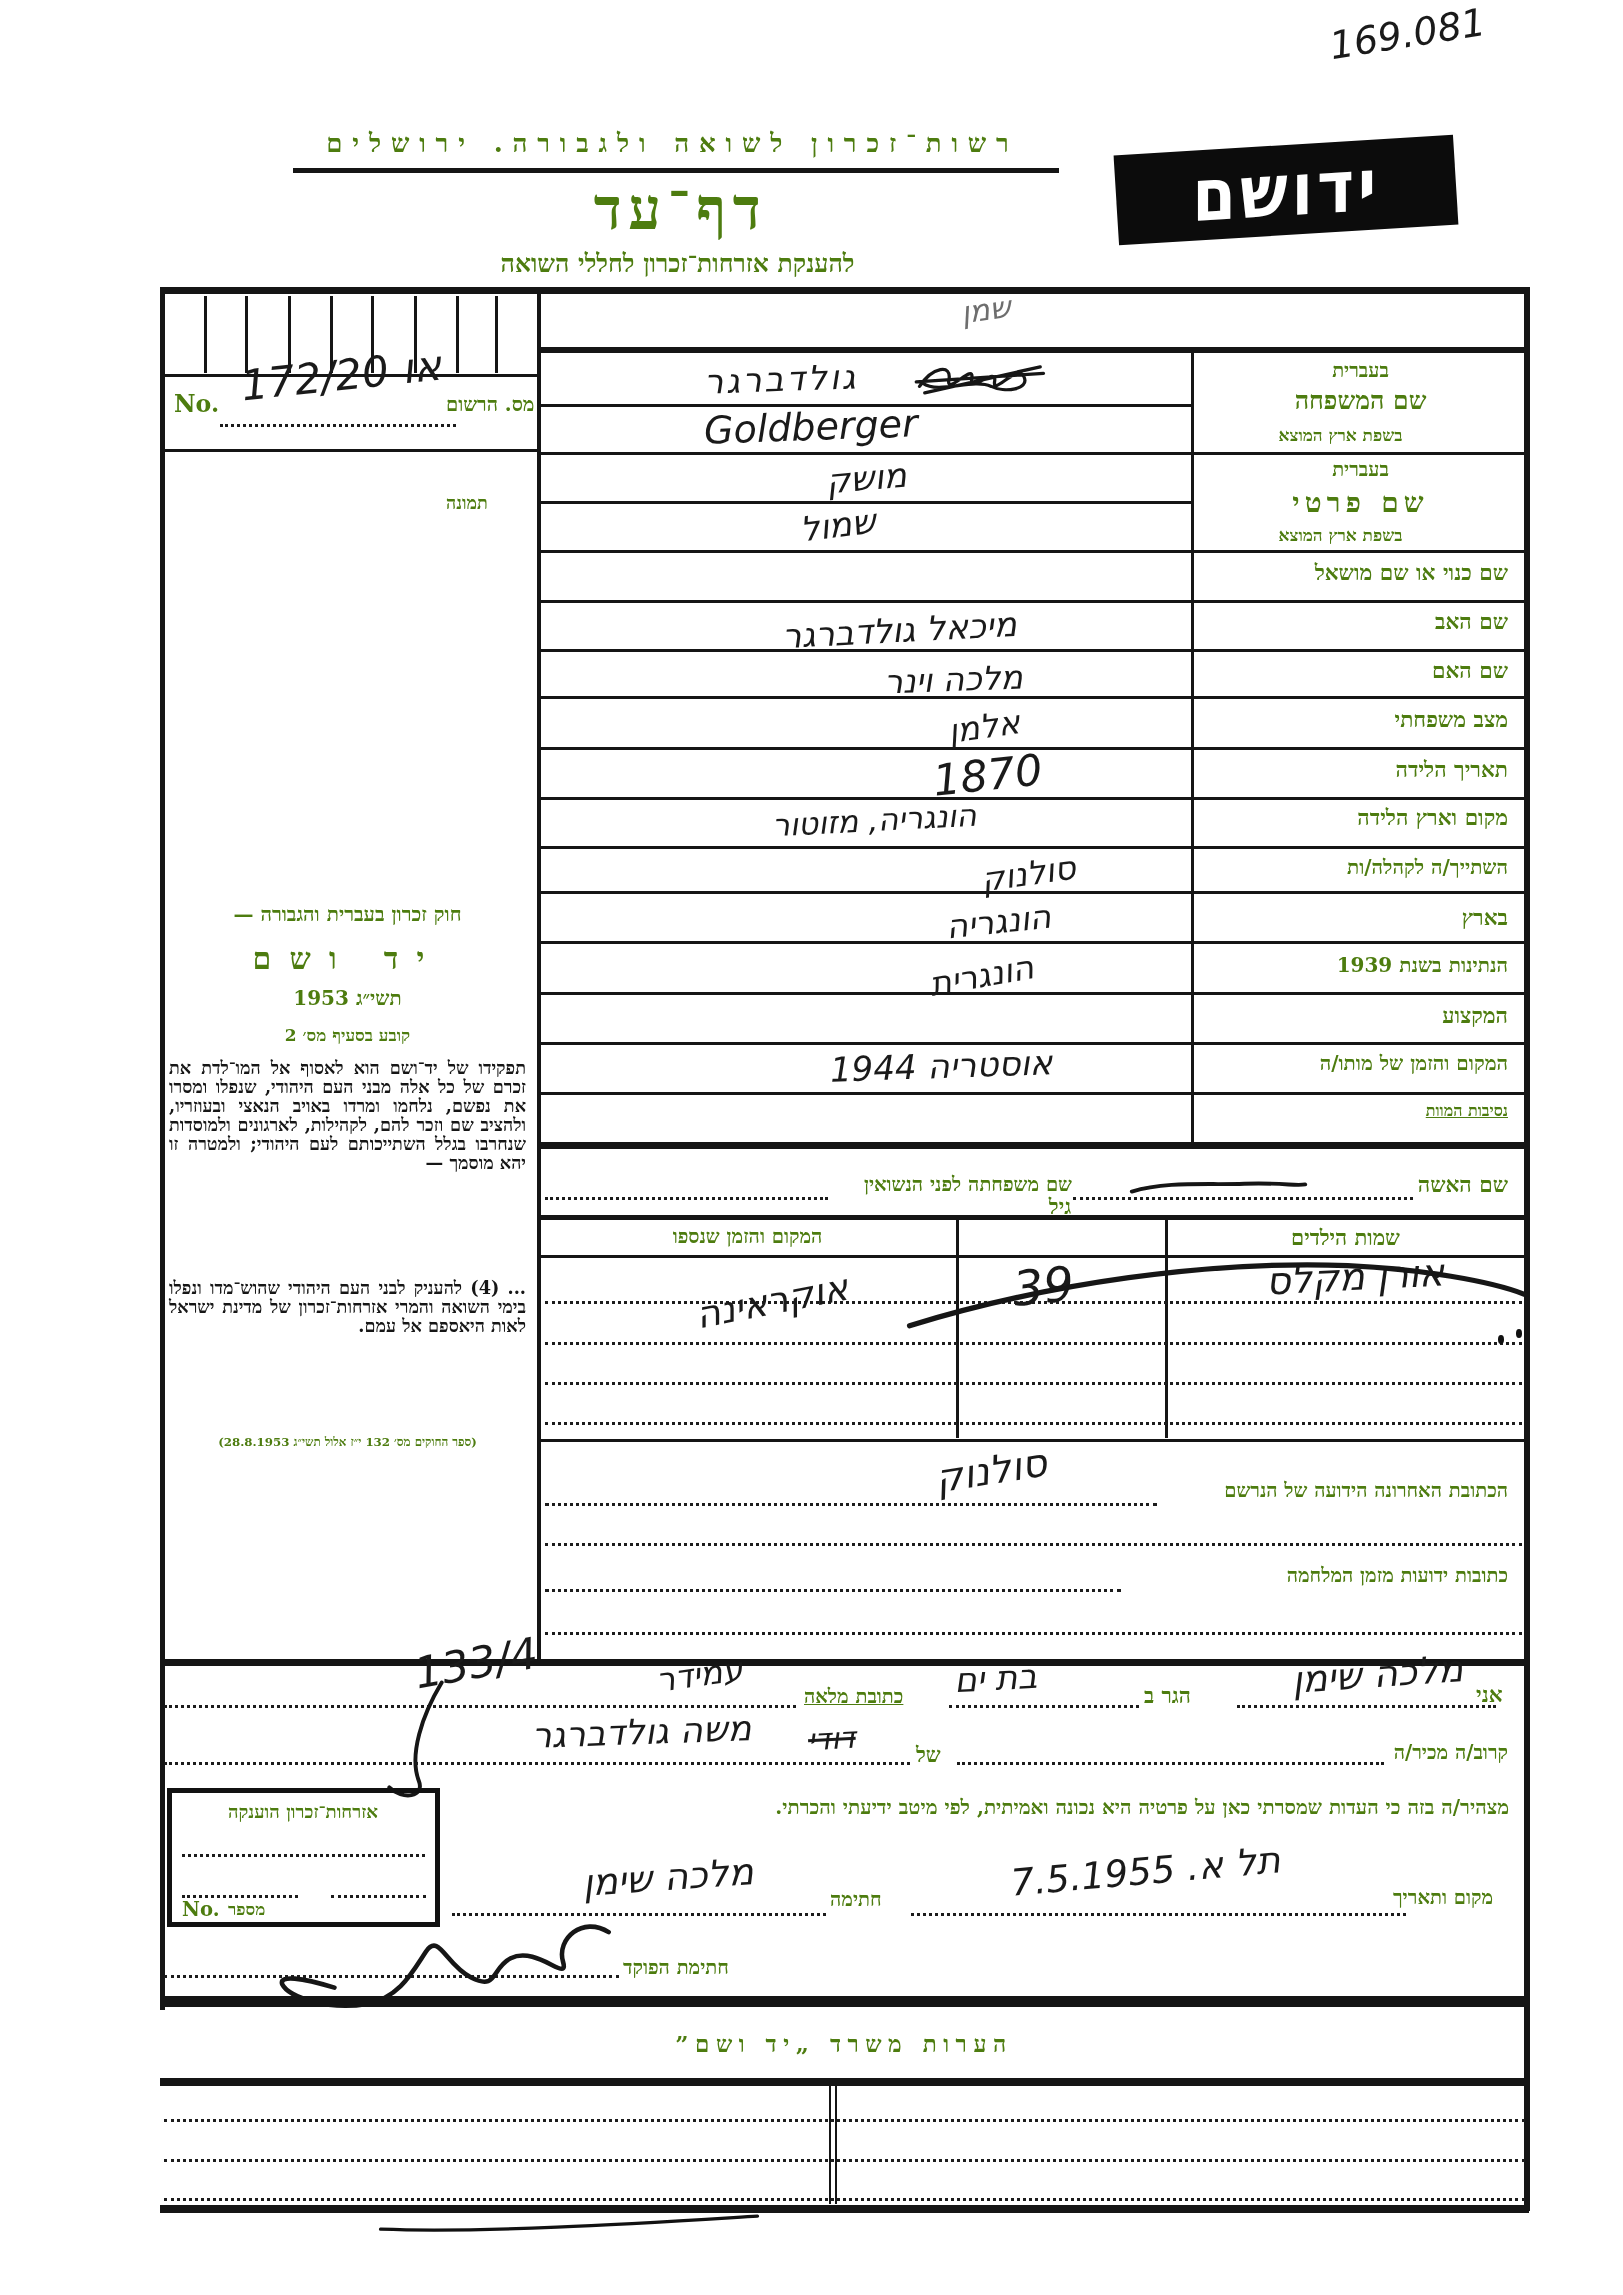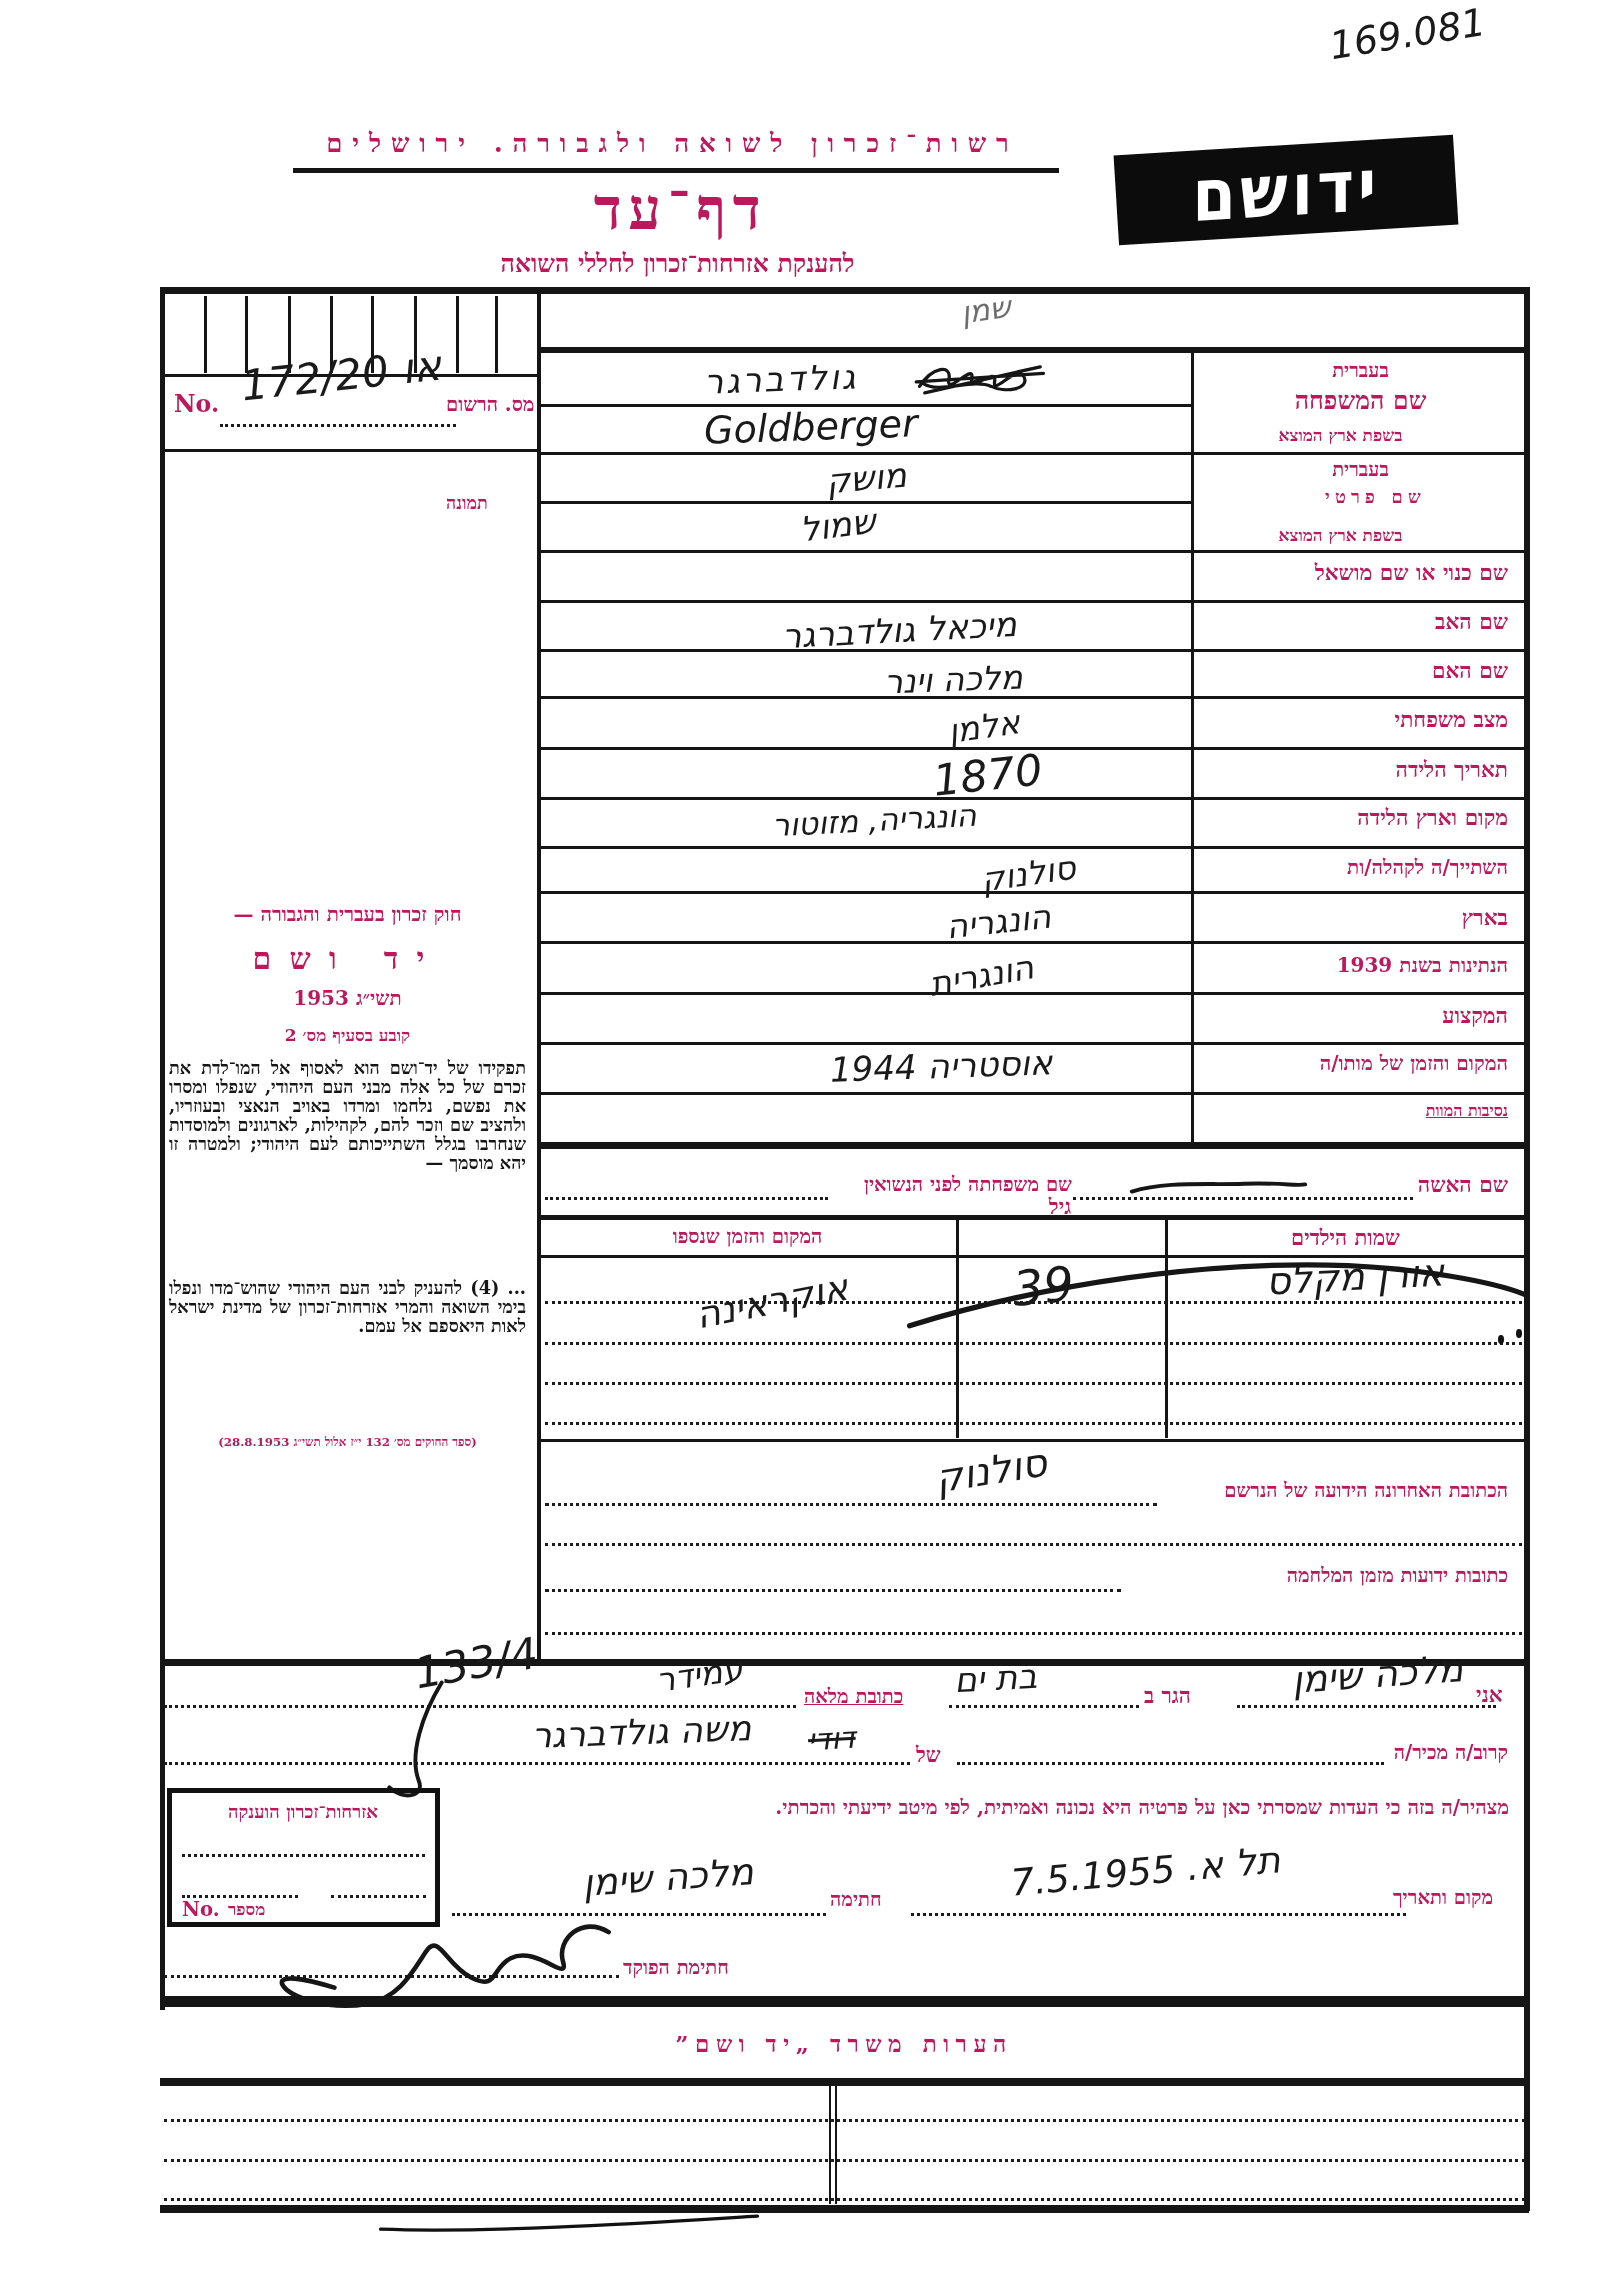--- a/index.html
+++ b/index.html
@@ -1,21 +1,21 @@
 <!DOCTYPE html>
 <html lang="he" style="font-size:10.5px"><head>
 <meta charset="utf-8">
 <style>
   html,body{margin:0;padding:0;background:#fff;}
   .page{position:relative;width:1623px;height:2295px;background:#fff;overflow:hidden;
         font-family:"DejaVu Serif",serif;color:#111;}
   .abs{position:absolute;}
   .ln{position:absolute;background:#151515;}
   .dot{position:absolute;border-top:3.9px dotted #1c1c1c;height:0;}
-  .lbl{position:absolute;direction:rtl;font-weight:bold;color:#be185d;white-space:nowrap;}
+  .lbl{position:absolute;direction:rtl;font-weight:bold;color:#4d7c0f;white-space:nowrap;}
   .lblr{text-align:right;}
   .ctr{text-align:center;}
   .hw{position:absolute;direction:rtl;font-family:"DejaVu Sans",sans-serif;font-style:italic;
       color:#1a1a1a;white-space:nowrap;font-weight:400;}
   .hwl{position:absolute;direction:ltr;font-family:"DejaVu Sans",sans-serif;font-style:italic;
       color:#1a1a1a;white-space:nowrap;}
   .para{position:absolute;direction:rtl;text-align:justify;font-weight:bold;color:#161616;}
   svg{position:absolute;overflow:visible;}
   .dotmark{position:absolute;background:#111;border-radius:50%;}
 </style>
@@ -88,21 +88,21 @@
   <div class="ln" style="left:537px;top:1092px;width:993px;height:2.6px;"></div>
 
   <div class="ln" style="left:537px;top:404px;width:655px;height:2.6px;"></div>
   <div class="ln" style="left:537px;top:501px;width:655px;height:2.6px;"></div>
 
   <div class="lbl ctr" style="left:1195px;top:359px;width:331px;font-size:19.6px;">בעברית</div>
   <div class="lbl ctr" style="left:1195px;top:386px;width:331px;font-size:25px;">שם המשפחה</div>
   <div class="lbl ctr" style="left:1175px;top:425px;width:331px;font-size:17px;">בשפת ארץ המוצא</div>
 
   <div class="lbl ctr" style="left:1195px;top:458px;width:331px;font-size:19.6px;">בעברית</div>
-  <div class="lbl ctr" style="left:1195px;top:486px;width:331px;font-size:18px;letter-spacing:5.2px;padding-left:15px;">שם פרטי</div>
+  <div class="lbl ctr" style="left:1195px;top:486px;width:331px;font-size:28px;letter-spacing:5.2px;">שם פרטי</div>
   <div class="lbl ctr" style="left:1175px;top:525px;width:331px;font-size:17px;">בשפת ארץ המוצא</div>
 
   <div class="lbl lblr" style="left:1195px;top:560px;width:313px;font-size:21.6px;">שם כנוי או שם מושאל</div>
   <div class="lbl lblr" style="left:1195px;top:609px;width:313px;font-size:21.6px;">שם האב</div>
   <div class="lbl lblr" style="left:1195px;top:658px;width:313px;font-size:21.6px;">שם האם</div>
   <div class="lbl lblr" style="left:1195px;top:707px;width:313px;font-size:21.6px;">מצב משפחתי</div>
   <div class="lbl lblr" style="left:1195px;top:757px;width:313px;font-size:21.6px;">תאריך הלידה</div>
   <div class="lbl lblr" style="left:1195px;top:805px;width:313px;font-size:21.6px;">מקום וארץ הלידה</div>
   <div class="lbl lblr" style="left:1195px;top:855px;width:313px;font-size:20px;">השתייך/ה לקהלה/ות</div>
   <div class="lbl lblr" style="left:1195px;top:905px;width:313px;font-size:21.6px;">בארץ</div>

